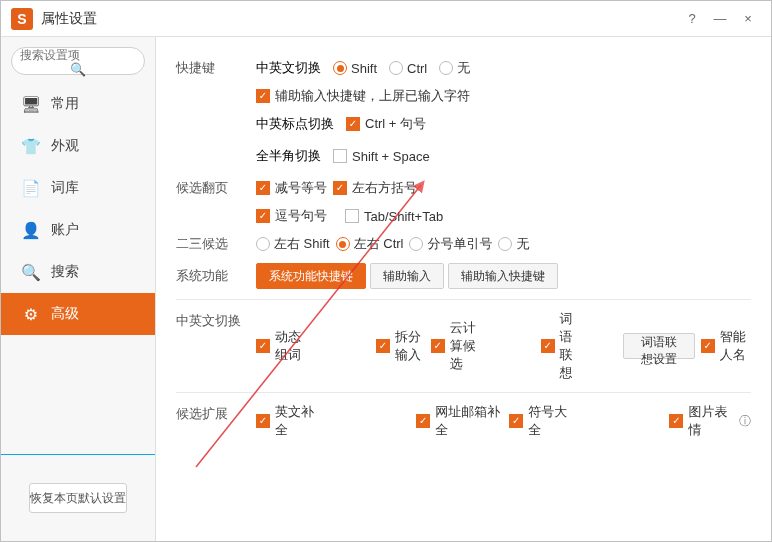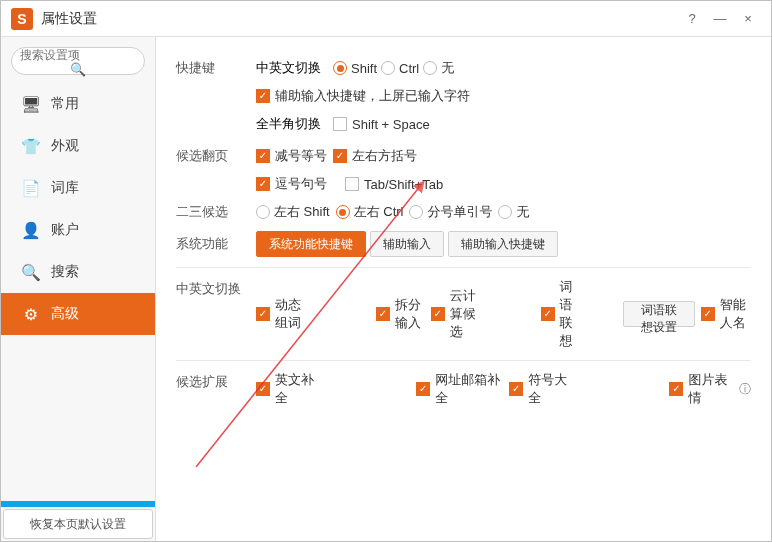--- a/index.html
+++ b/index.html
@@ -111,22 +111,22 @@
       background: #e8661a;
       color: #fff;
     }
     .nav-icon {
       font-size: 16px;
       width: 20px;
       text-align: center;
     }
     .sidebar-footer {
       margin-top: auto;
-      border-top: 6px solid #0ea5e9;
-      padding: 2px;
+      border-top: 1px solid #0ea5e9;
+      padding: 28px;
     }
     .restore-btn {
       width: 100%;
       height: 30px;
       background: #fff;
       border: 1px solid #d0d0d0;
       border-radius: 3px;
       cursor: pointer;
       font-size: 12px;
       color: #555;
@@ -152,21 +152,21 @@
     .row-content {
       display: flex;
       align-items: center;
       flex-wrap: wrap;
       gap: 6px;
     }
     
     .radio-group {
       display: flex;
       align-items: center;
-      gap: 4px;
+      gap: 12px;
     }
     .radio-item {
       display: flex;
       align-items: center;
       gap: 4px;
       cursor: pointer;
       font-size: 13px;
       color: #333;
     }
     .radio-circle {
@@ -351,20 +351,30 @@
         </div>
       </div>
 
       <div class="sub-row">
         <label class="checkbox-item">
           <div class="checkbox-box checked"></div>
           <span>辅助输入快捷键，上屏已输入字符</span>
         </label>
       </div>
 
+      <div class="row">
+        <span class="row-label"></span>
+        <div class="row-content">
+          <span style="margin-right:6px;">中英标点切换</span>
+          <label class="checkbox-item">
+            <div class="checkbox-box checked"></div>
+            <span>Ctrl + 句号</span>
+          </label>
+        </div>
+      </div>
 
       <div class="row">
         <span class="row-label"></span>
         <div class="row-content">
           <span style="margin-right:6px;">全半角切换</span>
           <label class="checkbox-item">
             <div class="checkbox-box unchecked-border"></div>
             <span>Shift + Space</span>
           </label>
         </div>

